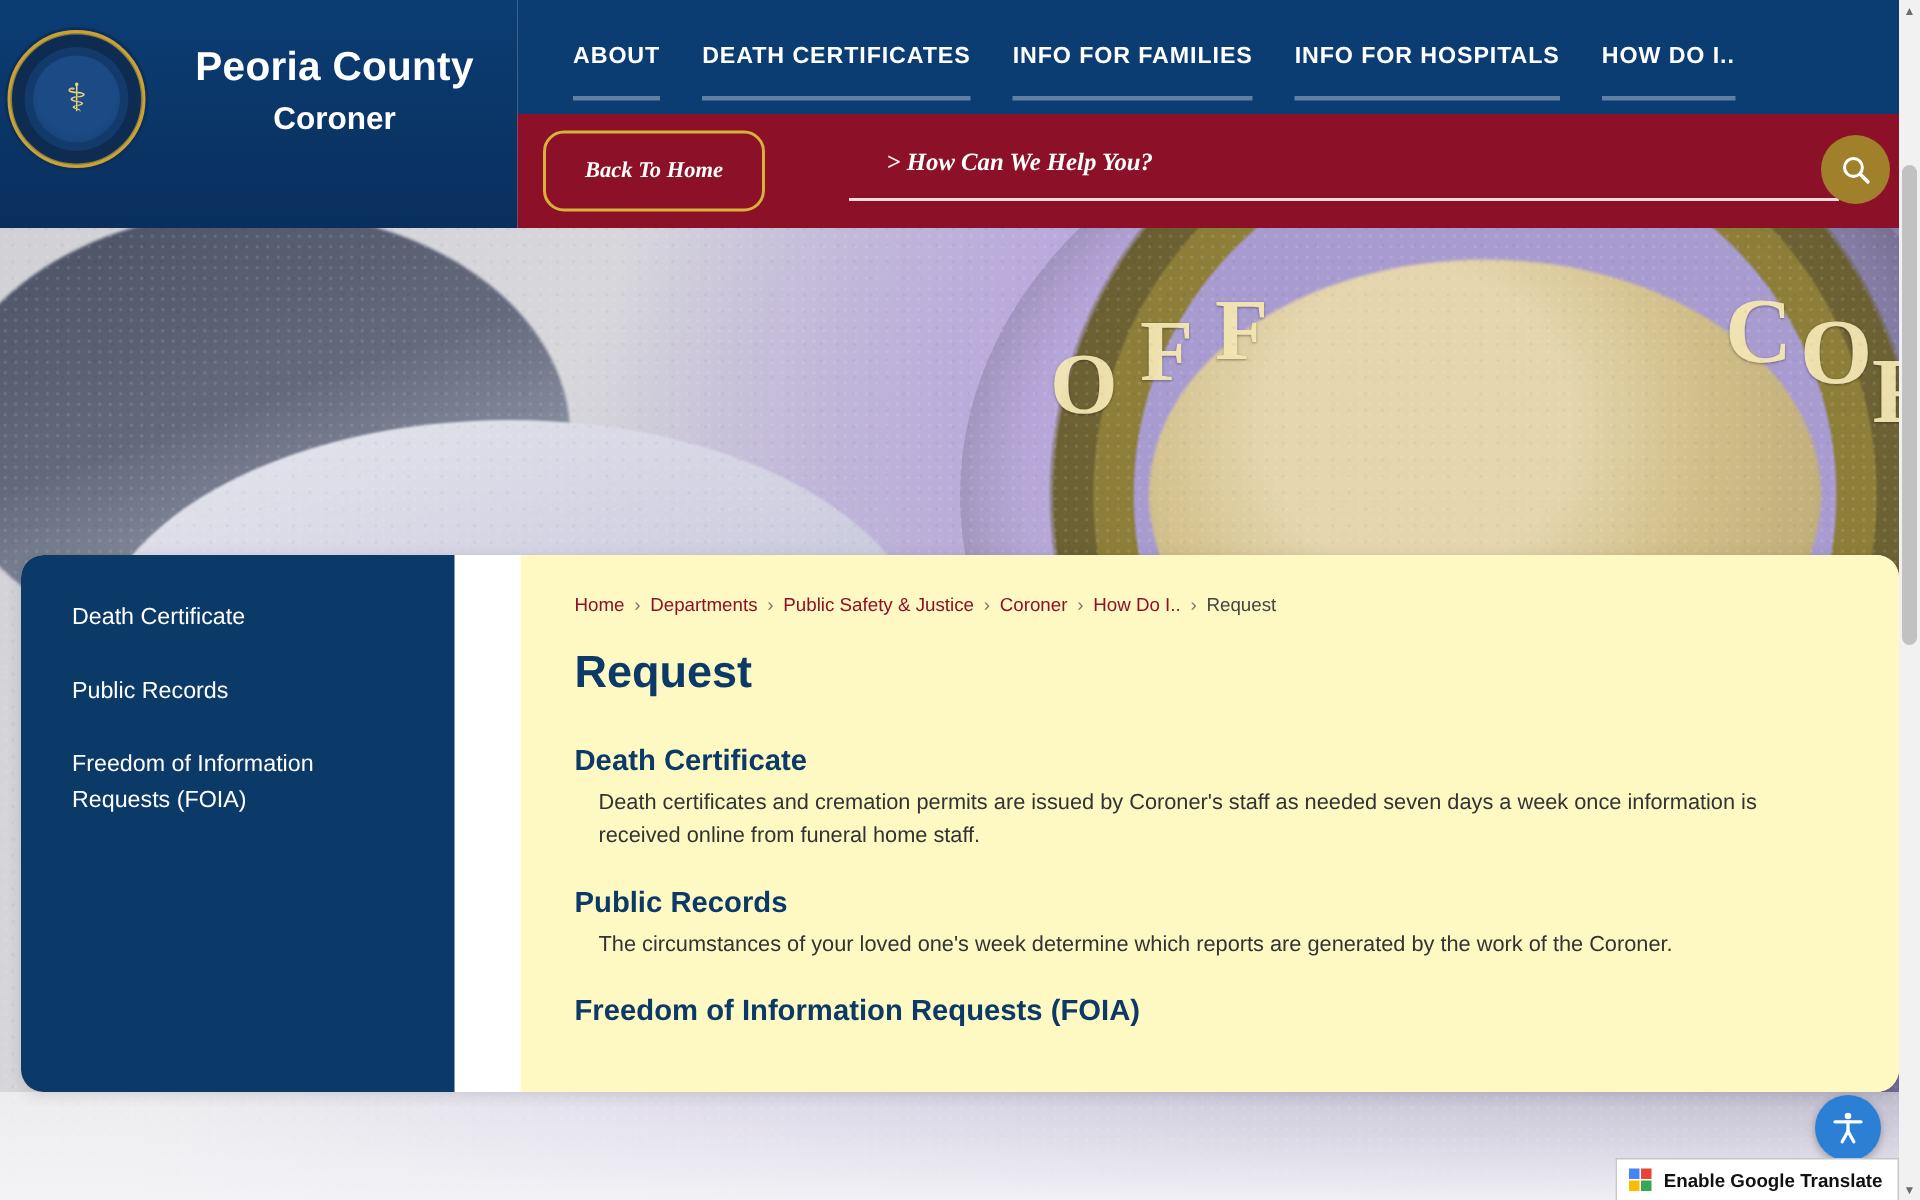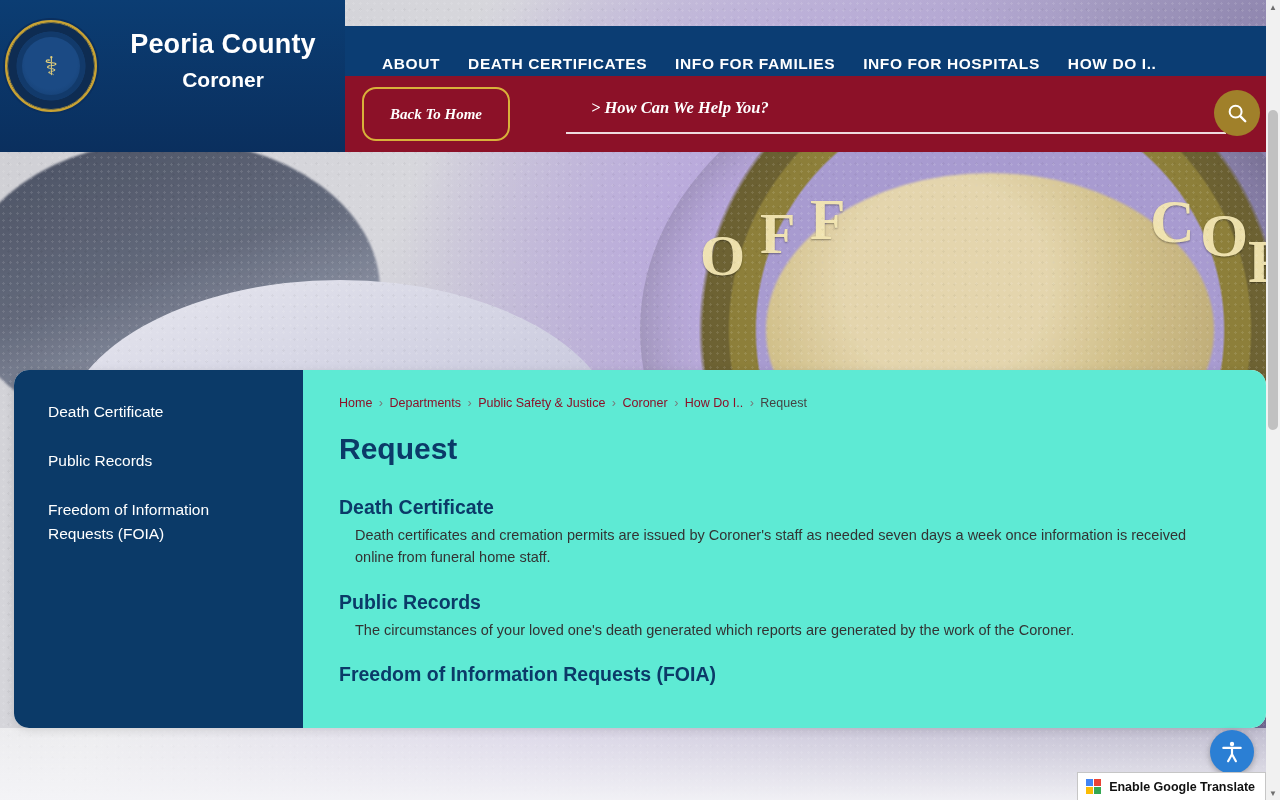--- a/index.html
+++ b/index.html
@@ -145,21 +145,20 @@
     margin-top: 8px;
   }
 
   .nav-bar {
     position: absolute;
     left: 345px; top: 0;
     width: 935px; height: 76px;
     background: #0b3d73;
     display: flex;
     align-items: center;
-    margin-top: 26px;
   }
   .nav-item {
     position: relative;
     color: #ffffff;
     font-size: 15.5px;
     font-weight: bold;
     letter-spacing: 0.6px;
     padding: 0 0 0 0;
     margin-right: 28px;
     cursor: pointer;
@@ -251,21 +250,22 @@
   .side-item {
     color: #ffffff;
     font-size: 15.5px;
     padding: 12px 26px 12px 34px;
     line-height: 1.6;
     cursor: pointer;
   }
   .main-col {
     flex: 1;
     padding: 26px 46px 0 36px;
-    background: #5eead4;
+    background: #fef9c3;
+    margin-left: 44px;
   }
   .breadcrumb {
     font-size: 12.5px;
     color: #444444;
     margin-bottom: 22px;
   }
   .breadcrumb a {
     color: #8c1128;
     text-decoration: none;
     cursor: pointer;
@@ -468,21 +468,21 @@
         <span class="sep">›</span>
         <span class="current">Request</span>
       </div>
 
       <h1 class="page-title">Request</h1>
 
       <h2 class="section-head">Death Certificate</h2>
       <p class="section-body">Death certificates and cremation permits are issued by Coroner's staff as needed seven days a week once information is received online from funeral home staff.</p>
 
       <h2 class="section-head">Public Records</h2>
-      <p class="section-body">The circumstances of your loved one's death generated which reports are generated by the work of the Coroner.</p>
+      <p class="section-body">The circumstances of your loved one's week determine which reports are generated by the work of the Coroner.</p>
 
       <h2 class="section-head last">Freedom of Information Requests (FOIA)</h2>
     </div>
   </div>
 
   <div class="scrollbar">
     <div class="scroll-arrow" style="top:0;">▲</div>
     <div class="scroll-thumb"></div>
     <div class="scroll-arrow" style="bottom:0;">▼</div>
   </div>

